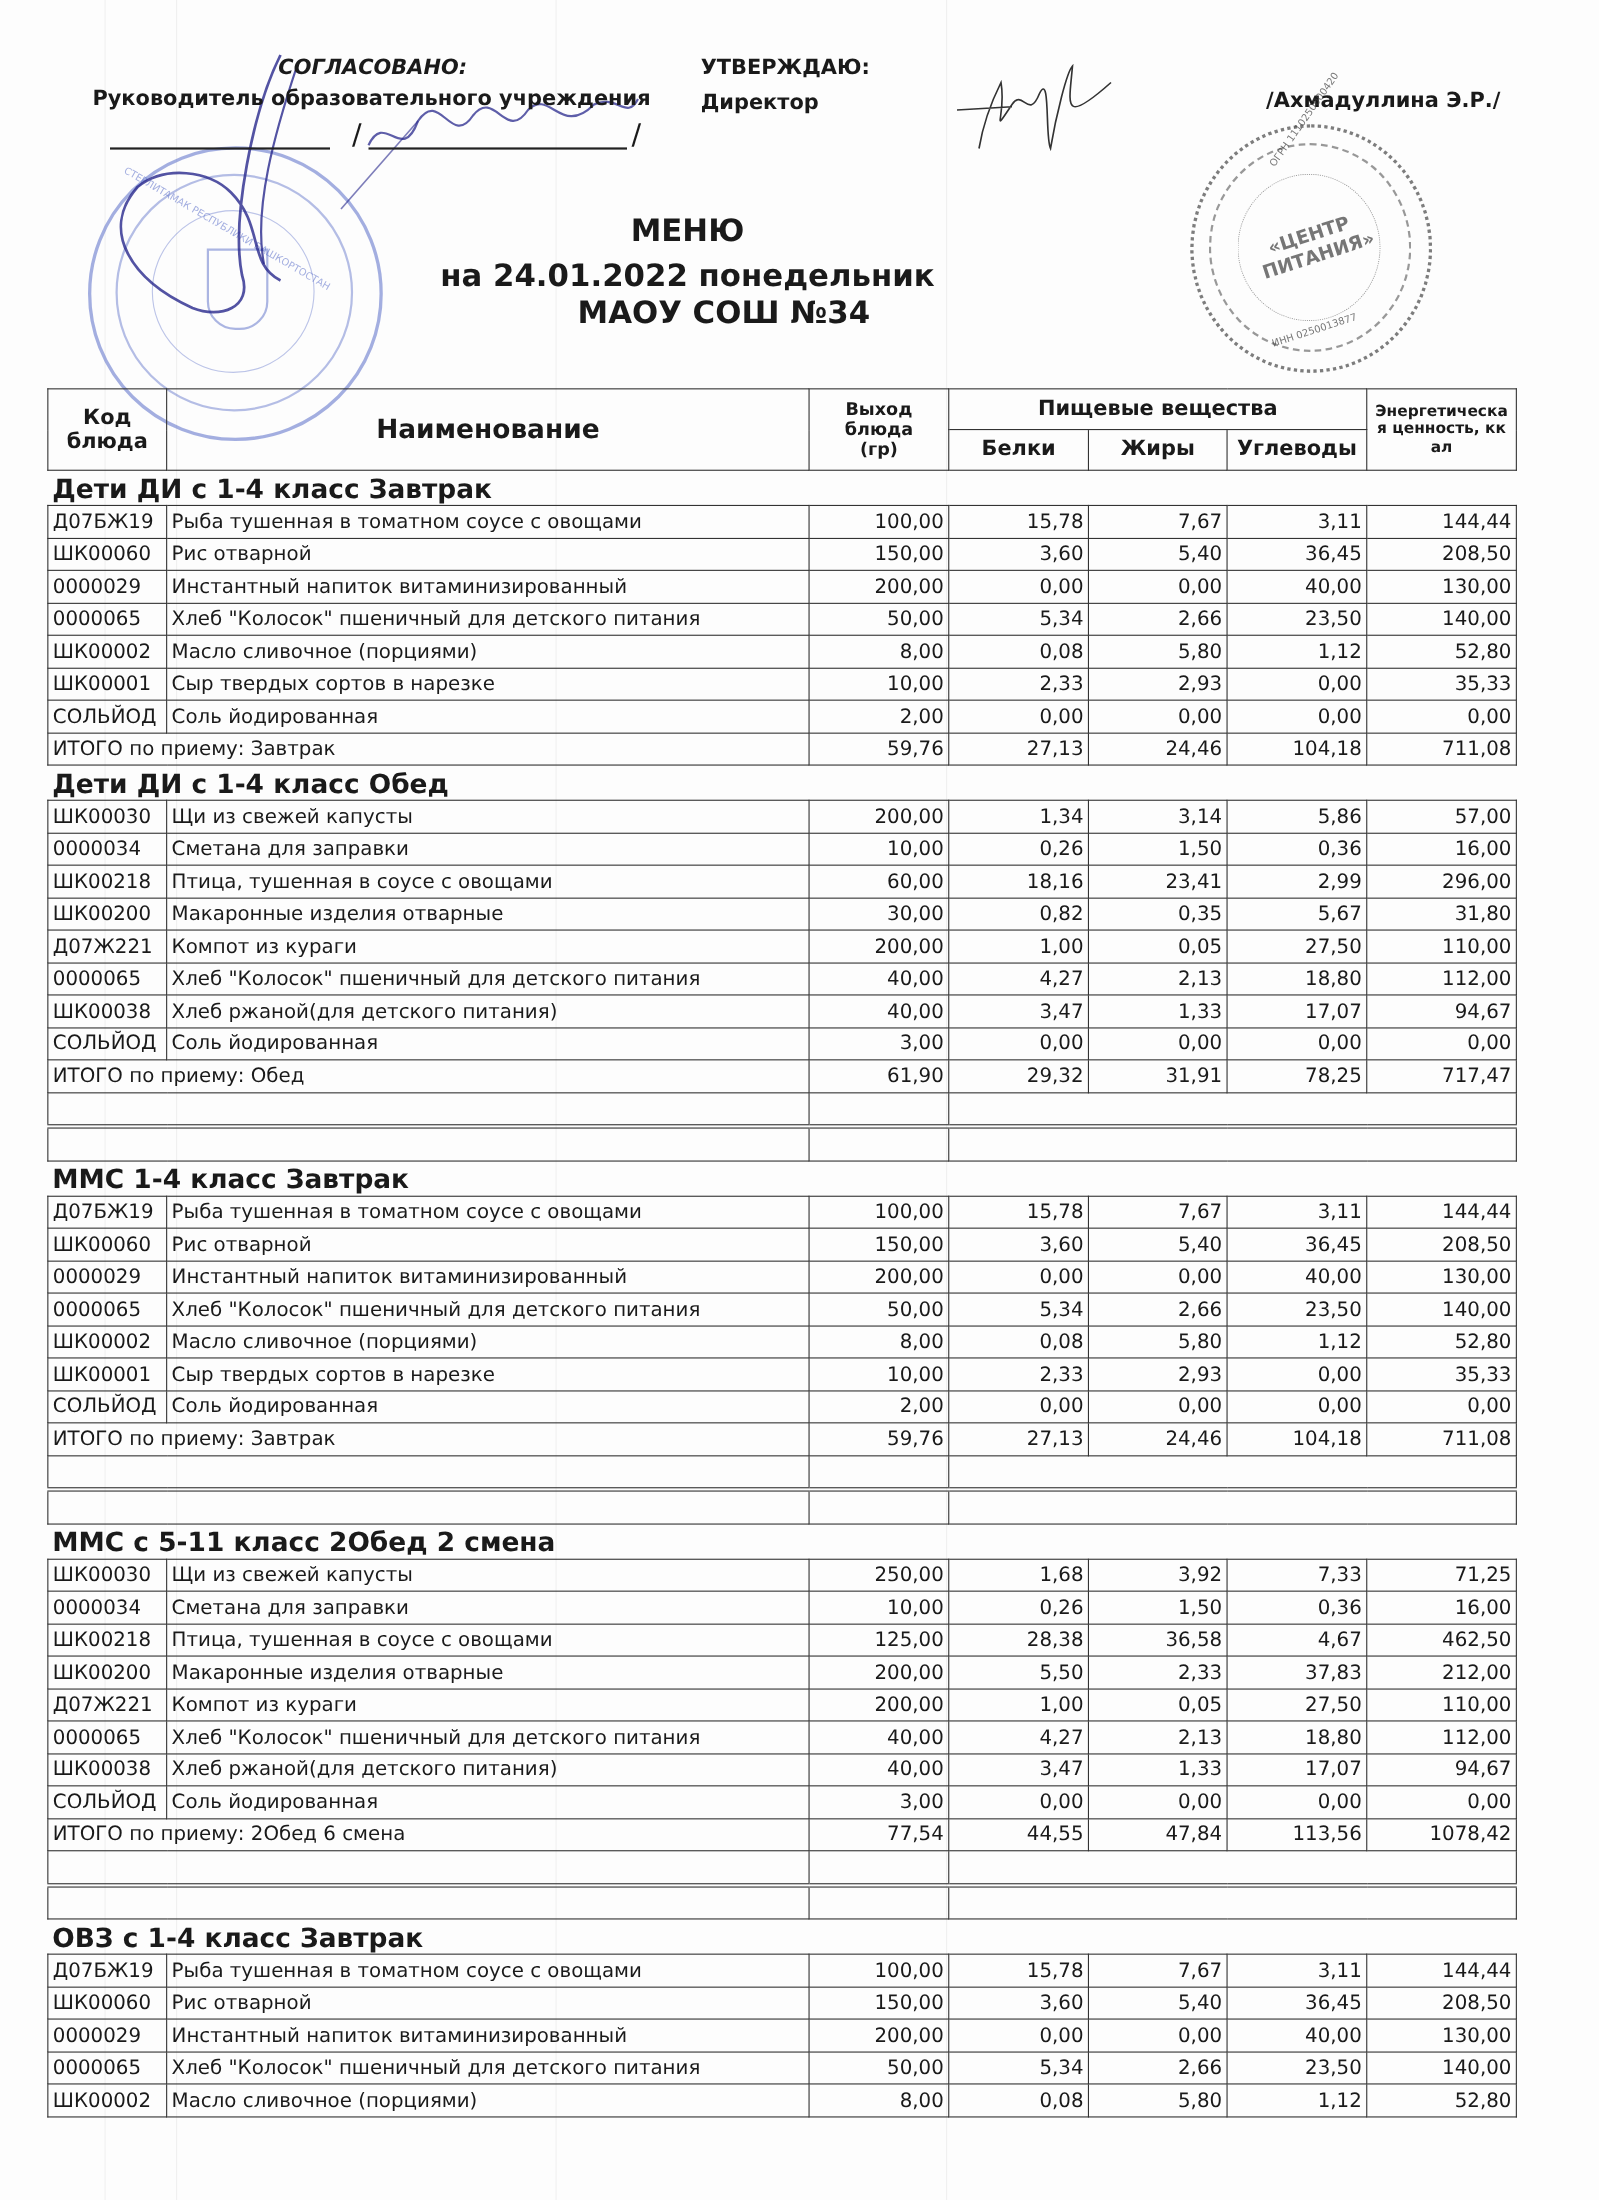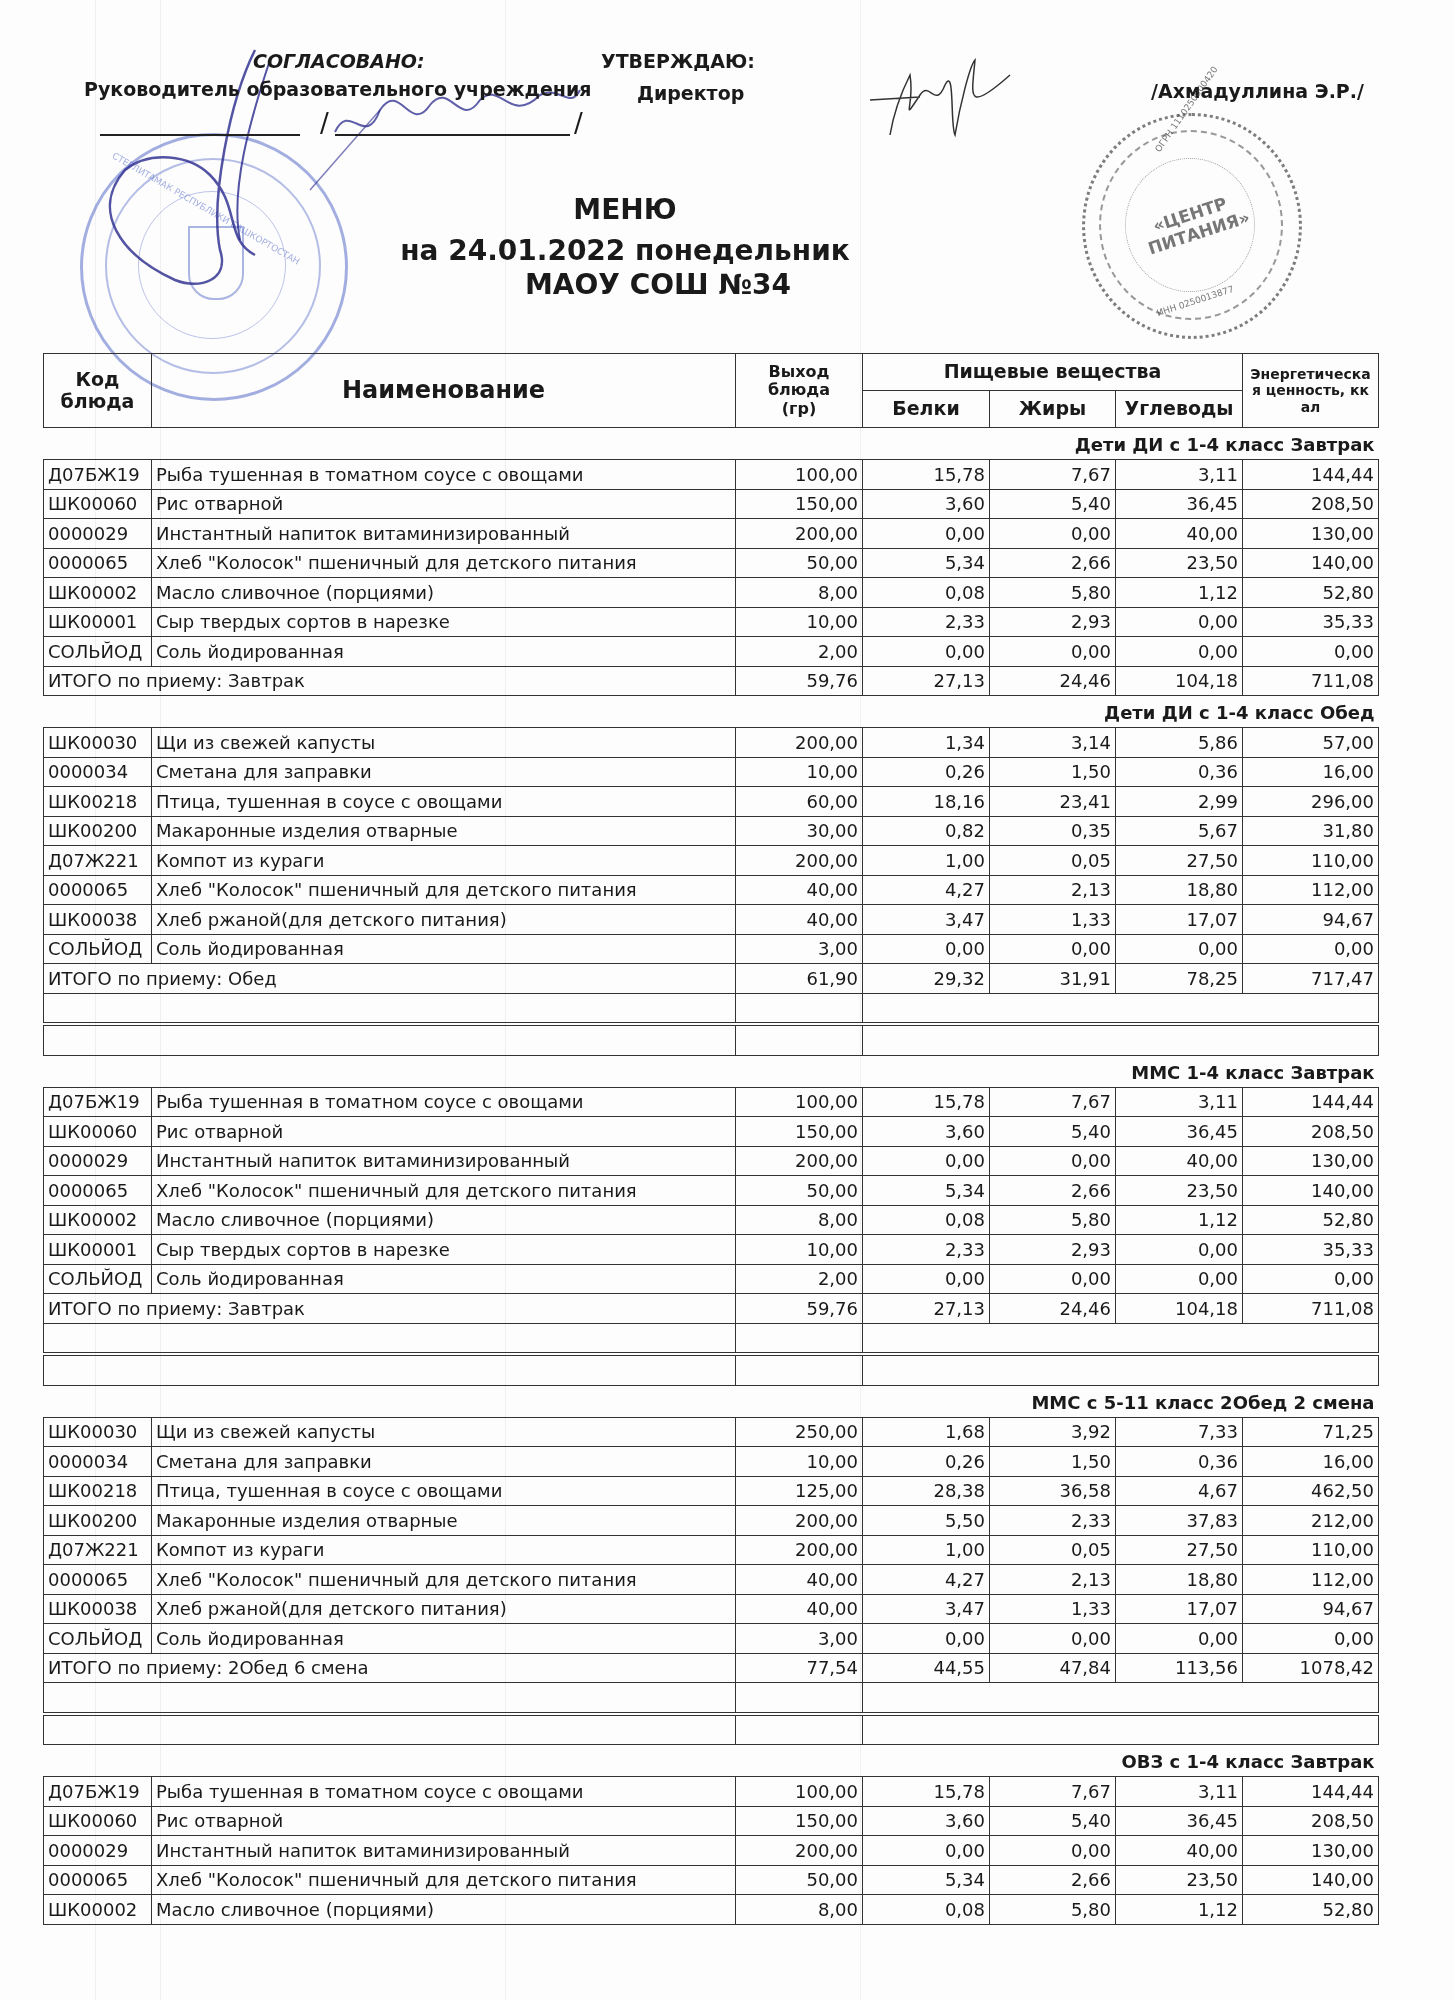--- a/index.html
+++ b/index.html
@@ -18,21 +18,21 @@
   
   #menu { position:absolute; left:43px; top:353px; width:1335px; border-collapse:collapse; table-layout:fixed; }
   #menu td, #menu th { border:1.5px solid #333; padding:0 4px; overflow:hidden; white-space:nowrap; }
   #menu th { font-weight:bold; text-align:center; line-height:1.15; }
   #menu .h1 th { height:36px;margin-top:16px; }
   #menu .h2 th { height:36px;text-align:center; }
   #menu tr.row td { height:28.5px; font-size:18px; }
   #menu td.num { text-align:right; }
   #menu tr.total td { font-weight:normal; }
   #menu tr.total td.lbl, #menu tr.total td.yield { font-weight:normal; }
-  #menu tr.sect td { border:none; height:29px; text-align:right; font-weight:bold; font-size:18px; padding-top:2px; }
+  #menu tr.sect td { border:none; height:29px; text-align:left; font-weight:bold; font-size:24px; padding-top:2px; }
   #menu tr.blank td { height:28.5px; }
   #menu tr.blank.first td { border-bottom:4px double #333; }
   .th-big { font-size:24px; }
   .th-med { font-size:19px; }
   .th-sm { font-size:15px; }
   .stamp { position:absolute; border-radius:50%; }
 </style>
 </head>
 <body>
 
@@ -55,21 +55,21 @@
   <path d="M230 150 L 300 70" fill="none" stroke="rgba(40,40,140,0.6)" stroke-width="1.5"></path>
 </svg>
 
 <div class="abs hdr-text" style="left:253px; top:50px;font-style:italic;">СОГЛАСОВАНО:</div>
 <div class="abs hdr-text" style="left:84px; top:78px;">Руководитель образовательного учреждения</div>
 <div class="sigline" style="left:100px; top:134px; width:200px;"></div>
 <div class="abs slash" style="left:320px; top:108px;">/</div>
 <div class="sigline" style="left:335px; top:134px; width:235px;"></div>
 <div class="abs slash" style="left:574px; top:108px;">/</div>
 
-<div class="abs hdr-text" style="left:601px; top:50px;">УТВЕРЖДАЮ:</div>
+<div class="abs hdr-text" style="left:637px; top:50px;">УТВЕРЖДАЮ:</div>
 <div class="abs hdr-text" style="left:637px; top:82px;">Директор</div>
 
 <svg style="position:absolute; left:860px; top:55px; width:160px; height:90px;" viewBox="0 0 160 90">
   <path d="M10 45 L 60 42 M 30 80 C 35 50 45 30 50 20 C 55 50 40 70 60 40 C 70 25 75 55 85 30 C 95 10 90 70 95 80 C 100 50 110 10 115 5 C 112 40 105 60 150 20" fill="none" stroke="#333" stroke-width="1.5"></path>
 </svg>
 
 <div class="abs hdr-text" style="left:1151px; top:80px;">/Ахмадуллина Э.Р./</div>
 
 <div class="stamp" style="left:1082px; top:113px; width:214px; height:220px; border:3px dotted rgba(70,70,70,0.7);">
   <div class="stamp" style="left:14px; top:14px; width:180px; height:186px; border:2px dashed rgba(70,70,70,0.55);"></div>

